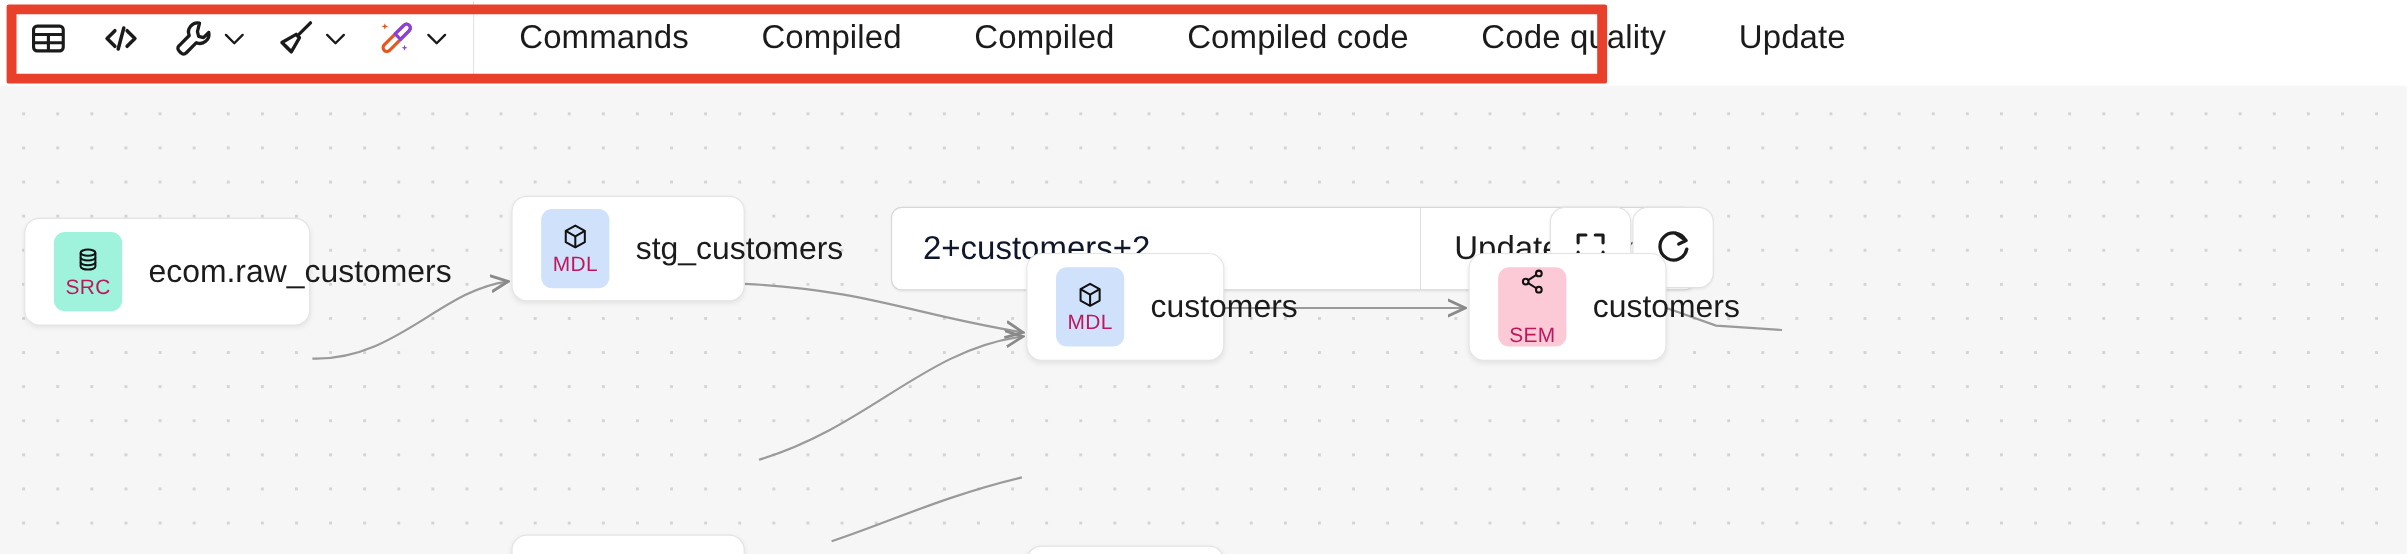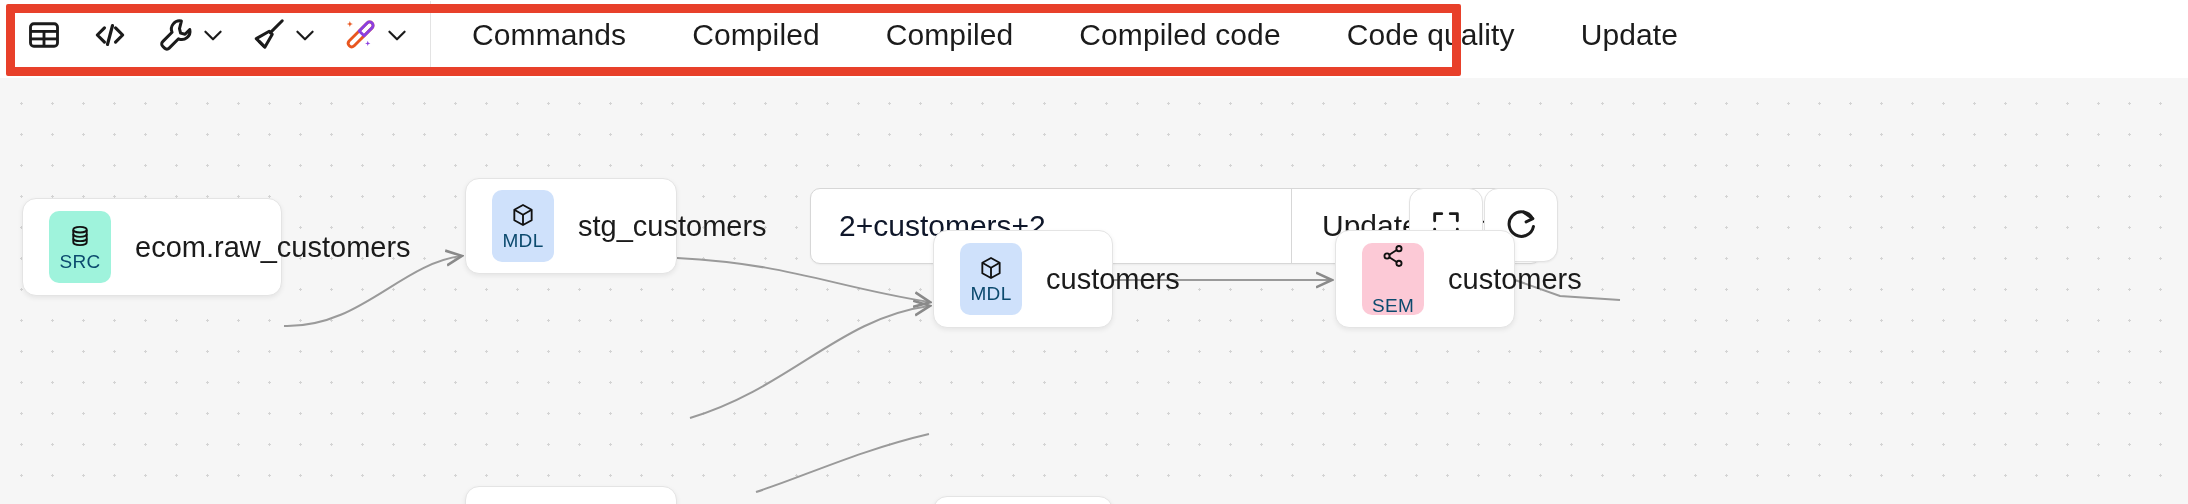--- a/index.html
+++ b/index.html
@@ -136,21 +136,21 @@
     width: 62px; height: 72px;
     border-radius: 10px;
     display: flex; flex-direction: column;
     align-items: center; justify-content: center;
     flex: none;
   }
   .badge-src { background: #9ff3dc; }
   .badge-mdl { background: #cfe1fb; }
   .badge-sem { background: #fcc9d6; justify-content: space-between; }
   .badge-label {
-    font-size: 19px; color: #0c4a6e; line-height: 1;
+    font-size: 19px; color: #be185d; line-height: 1;
     margin-top: 3px; letter-spacing: .3px;
   }
   .node-label {
     font-size: 29px; color: #1b1b1b;
     margin-left: 24px; white-space: nowrap;
   }
 
   svg { display: block; }
   .edges { position: absolute; left: 0; top: 0; width: 2188px; height: 426px; pointer-events: none; }
 </style>

